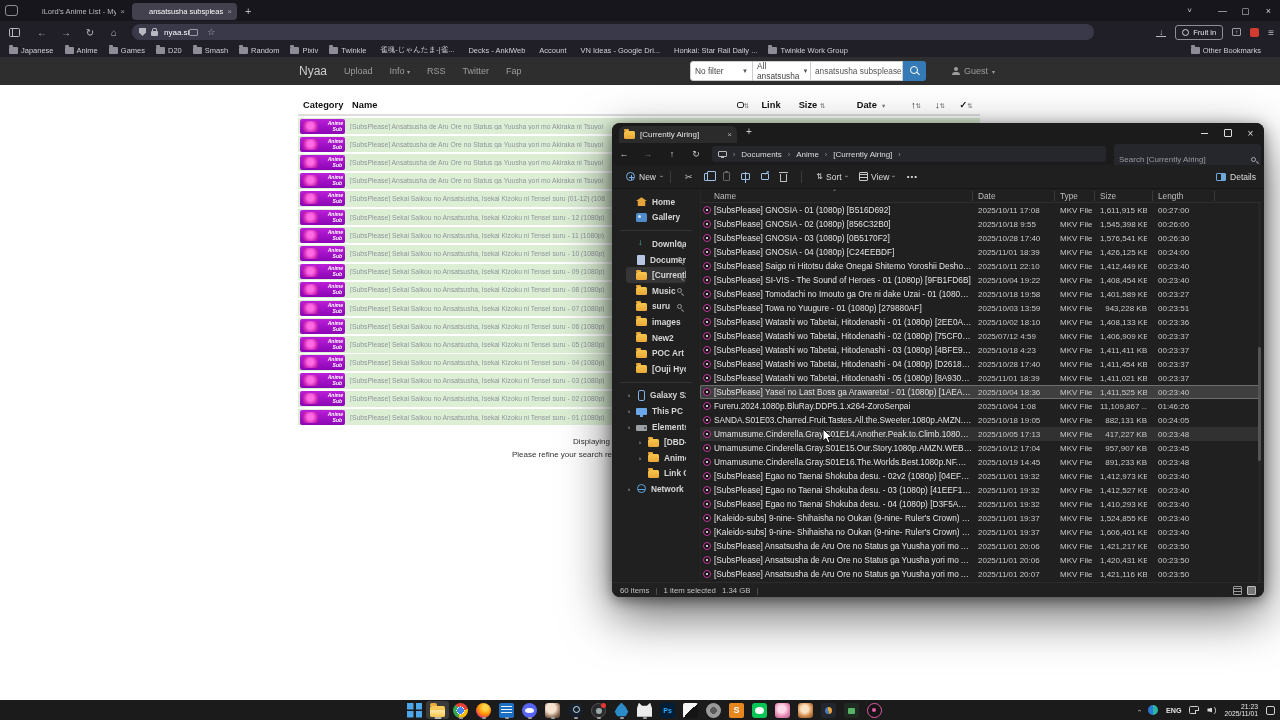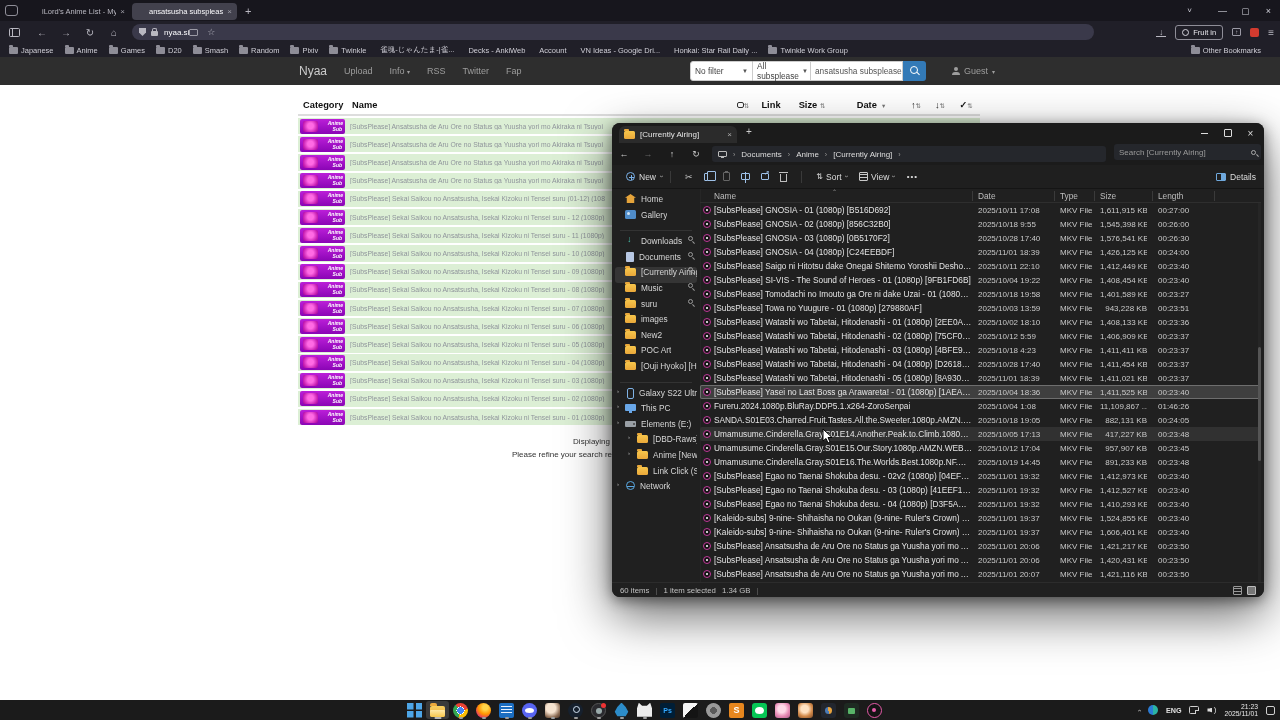--- a/index.html
+++ b/index.html
@@ -101,21 +101,21 @@
 .wb-close{font-size:10px;}
 .fold{width:11px;height:8px;background:linear-gradient(#f7c64b,#eaa83a);border-radius:1.5px;position:relative;margin-right:5px;flex:none;}
 .fold::before{content:'';position:absolute;top:-2px;left:0;width:5px;height:2px;background:#eaa83a;border-radius:1px 1px 0 0;}
 .exp-addr{position:absolute;left:0;top:20px;right:0;height:22px;background:#1b1b1b;display:flex;align-items:center;font-size:9px;}
 .exp-addr .na{width:24px;text-align:center;color:#ccc;font-size:9px;}
 .na.dim{color:#666;}
 .crumbbox{position:absolute;left:100px;top:3px;width:394px;height:16px;background:#25272c;border-radius:3px;display:flex;align-items:center;padding:0 6px;font-size:8px;color:#ddd;gap:6px;}
 .ic-mon{width:9px;height:6px;border:1px solid #bbb;border-radius:1px;position:relative;}
 .ic-mon::after{content:'';position:absolute;left:2px;bottom:-2px;width:3px;height:1px;background:#bbb;}
 .crumb-sep{color:#999;font-size:7px;}
-.searchbox{position:absolute;left:502px;top:1px;width:147px;height:16px;background:#25272c;border-radius:3px;display:flex;align-items:center;padding:8px 5px;font-size:8px;color:#9a9a9a;}
+.searchbox{position:absolute;left:502px;top:1px;width:147px;height:16px;background:#25272c;border-radius:3px;display:flex;align-items:center;padding:15px 5px;font-size:8px;color:#9a9a9a;}
 .ic-mag{margin-left:auto;width:5px;height:5px;border:1px solid #aaa;border-radius:50%;position:relative;flex:none;}
 .ic-mag::after{content:'';position:absolute;left:4px;top:4px;width:3px;height:1px;background:#aaa;transform:rotate(45deg);}
 .exp-toolbar{position:absolute;left:0;top:42px;right:0;height:24px;background:#1f1f1f;display:flex;align-items:center;font-size:8.5px;color:#ddd;border-bottom:1px solid #151515;}
 .tnew{display:flex;align-items:center;gap:4px;margin-left:14px;}
 .ic-plus{width:9px;height:9px;border:1px solid #7ab1e8;border-radius:50%;position:relative;}
 .ic-plus::before{content:'';position:absolute;left:3.5px;top:1.5px;width:1px;height:5px;background:#7ab1e8;}
 .ic-plus::after{content:'';position:absolute;left:1.5px;top:3.5px;width:5px;height:1px;background:#7ab1e8;}
 .tsep{width:1px;height:12px;background:#3a3a3a;margin:0 8px;}
 .ti{width:19px;display:flex;justify-content:center;align-items:center;}
 .ic-cut{font-size:9px;color:#c8c8c8;}
@@ -134,21 +134,21 @@
 .ic-view{width:9px;height:9px;border:1px solid #c8c8c8;border-radius:1px;background:repeating-linear-gradient(180deg,transparent 0 1px,#c8c8c8 1px 2px,transparent 2px 3px);}
 .tdots{margin-left:12px;letter-spacing:1px;font-size:8px;color:#ddd;}
 .chev{display:inline-block;font-size:7px;color:#aaa;transform:rotate(90deg);}
 .tdetails{position:absolute;right:8px;display:flex;align-items:center;gap:4px;}
 .ic-det{width:10px;height:8px;border:1px solid #6fa8dc;border-radius:1px;position:relative;}
 .ic-det::after{content:'';position:absolute;right:0;top:0;bottom:0;width:4px;background:#6fa8dc;}
 .exp-colhdr{position:absolute;left:88px;top:66px;right:3px;height:14px;font-size:8.3px;color:#bdbdbd;border-bottom:1px solid #2e2e2e;}
 .exp-colhdr .lab{position:absolute;top:2px;}
 .colsep{position:absolute;top:2px;width:1px;height:10px;background:#3a3a3a;}
 .exp-side{position:absolute;left:0;top:66px;width:88px;bottom:15px;padding-top:5px;font-size:8.3px;color:#d6d6d6;overflow:hidden;}
-.sb-row{height:15.6px;display:flex;align-items:flex-start;position:relative;margin:0 3px;border-radius:3px;padding-left:10px;white-space:nowrap;}
+.sb-row{height:15.6px;display:flex;align-items:center;position:relative;margin:0 14px;border-radius:3px;padding-left:10px;white-space:nowrap;font-weight:bold;}
 .sb-row.sel{background:#353535;}
 .sb-row .sbchev{position:absolute;left:2px;font-size:6px;color:#bbb;}
 .sb-row.ind1{padding-left:22px;}
 .sb-row.ind1 .sbchev{left:13px;}
 .sb-lab{margin-left:5px;overflow:hidden;}
 .sb-pin{position:absolute;right:4px;width:5px;height:5px;border:1px solid #9a9a9a;border-radius:50%;}
 .sb-pin::after{content:'';position:absolute;left:3.5px;top:4px;width:1px;height:3px;background:#9a9a9a;transform:rotate(-45deg);}
 .sb-div{height:1px;background:#333;margin:5px 8px;}
 .sbi{width:11px;height:9px;flex:none;position:relative;}
 .sbi.folder{background:linear-gradient(#f7c64b,#eaa83a);border-radius:1.5px;height:8px;margin-top:1px;}
@@ -369,21 +369,21 @@
         <span>RSS</span>
         <span>Twitter</span>
         <span>Fap</span>
       </div>
       <div class="ny-controls">
         <div class="ny-sel sel1">
             <span>No filter</span>
             <span class="car">▼</span>
           </div>
         <div class="ny-sel sel2">
-            <span>All subsplease</span>
+            <span>All ansatsusha</span>
             <span class="car">▼</span>
           </div>
         <div class="ny-inp">ansatsusha subsplease 108</div>
         <div class="ny-btn"></div>
       </div>
       <div class="ny-guest">
           <span class="g-person"></span>
           <span>Guest</span>
           <span style="font-size:6px;">▾</span>
         </div>
@@ -838,21 +838,21 @@
     <span class="fic"></span>
     <span class="fn">[SubsPlease] Watashi wo Tabetai, Hitodenashi - 01 (1080p) [2EE0A6C4]</span>
     <span class="fd">2025/10/02 18:10</span>
     <span class="ft">MKV File</span>
     <span class="fs">1,408,133 KB</span>
     <span class="fl">00:23:36</span>
   </div>
         <div class="frow">
     <span class="fic"></span>
     <span class="fn">[SubsPlease] Watashi wo Tabetai, Hitodenashi - 02 (1080p) [75CF0649]</span>
-    <span class="fd">2025/10/12 5:59</span>
+    <span class="fd">2025/07/12 4:59</span>
     <span class="ft">MKV File</span>
     <span class="fs">1,406,909 KB</span>
     <span class="fl">00:23:37</span>
   </div>
         <div class="frow">
     <span class="fic"></span>
     <span class="fn">[SubsPlease] Watashi wo Tabetai, Hitodenashi - 03 (1080p) [4BFE96C3]</span>
     <span class="fd">2025/10/18 4:23</span>
     <span class="ft">MKV File</span>
     <span class="fs">1,411,411 KB</span>

